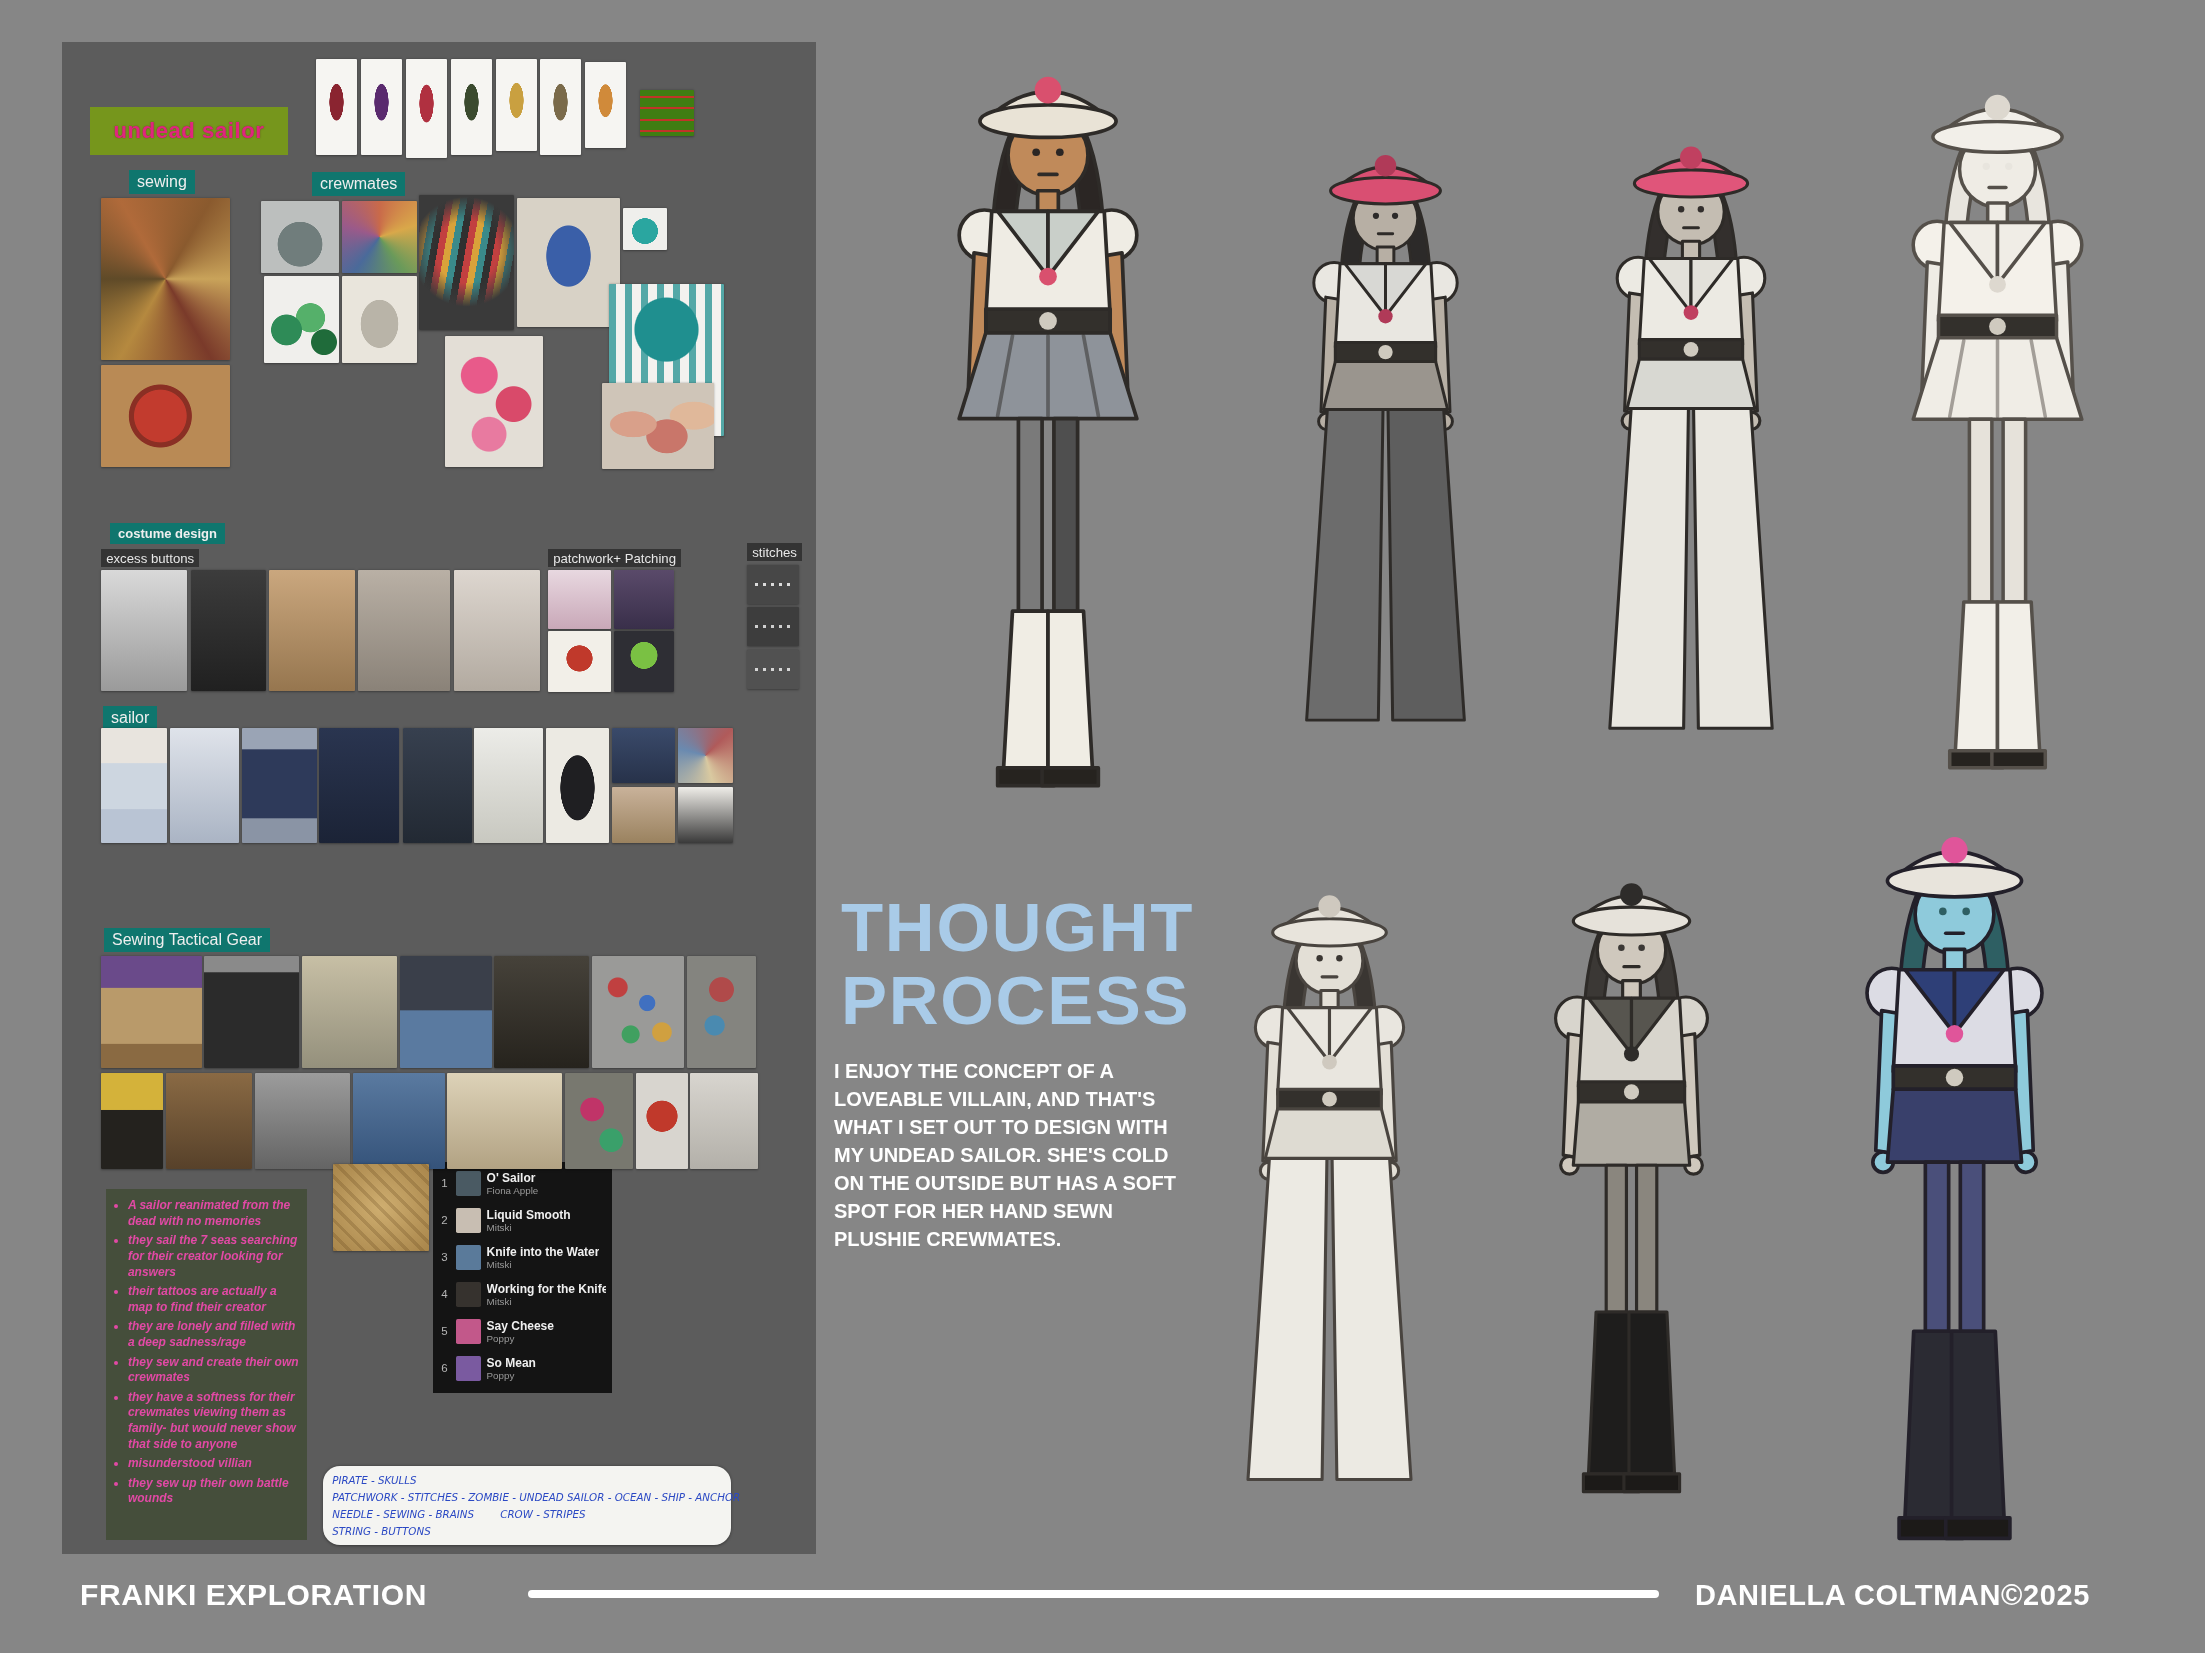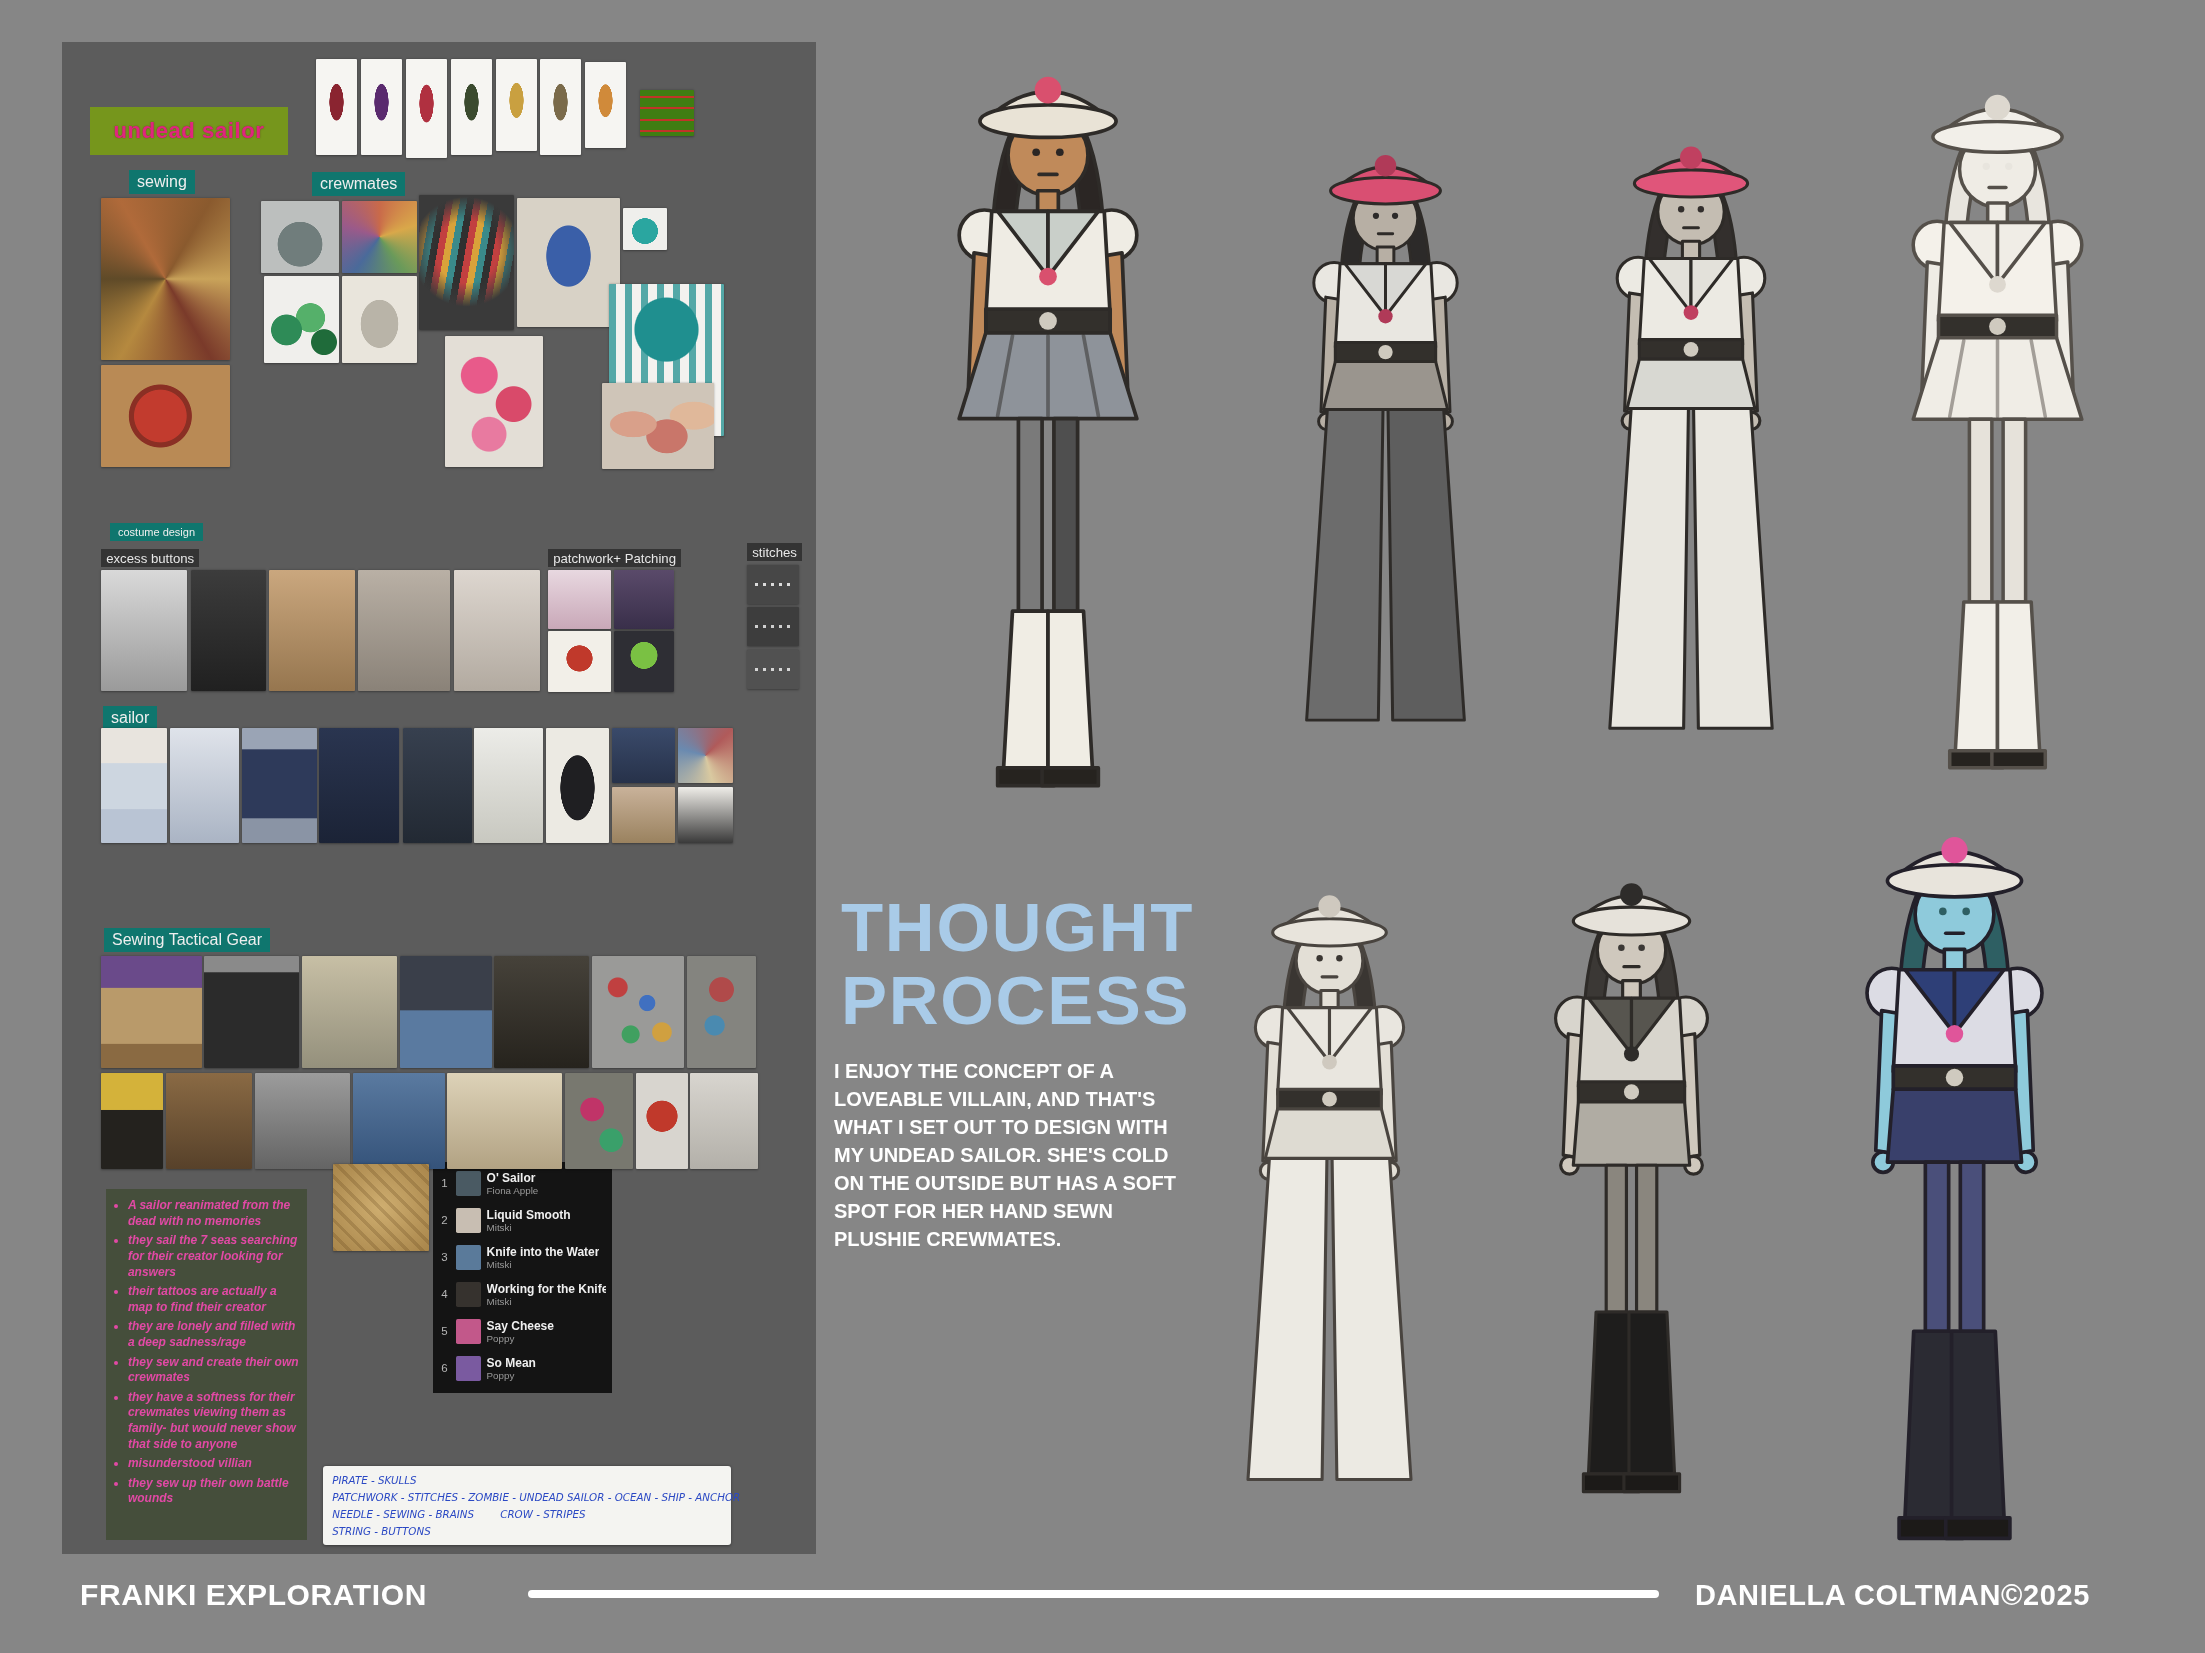--- a/index.html
+++ b/index.html
@@ -26,21 +26,21 @@
   
   .playlist{position:absolute;left:371px;top:1120px;width:179px;height:231px;background:#141414;box-sizing:border-box;padding:2.9px 0;}
   .track{display:flex;align-items:center;height:37px;padding:0 5.7px;gap:5.7px;box-sizing:border-box;}
   .track-num{width:11.5px;color:#b5b5b5;font-size:11.5px;text-align:center;flex:none;}
   .track-art{width:25px;height:25px;flex:none;border-radius:1.7px;}
   .track-meta{display:flex;flex-direction:column;overflow:hidden;}
   .track-title{color:#f0f0f0;font-size:12px;font-weight:600;white-space:nowrap;}
   .track-artist{color:#9a9a9a;font-size:9.8px;}
   
   .whiteboard{
-    position:absolute;left:261px;top:1424px;width:408px;height:79px;background:#f4f4f1;border-radius:3px;
+    position:absolute;left:261px;top:1424px;width:408px;height:79px;background:#f4f4f1;border-radius:17px;
     box-sizing:border-box;padding:5.7px 9.2px;display:flex;flex-direction:column;justify-content:space-around;
     box-shadow:0 0.6px 2.9px rgba(0,0,0,.4);
   }
   .wb-line{color:#2b49c4;font-size:10.3px;font-style:italic;white-space:pre;font-family:"DejaVu Sans",sans-serif;}
   
   .thought-heading{position:absolute;left:841px;top:891px;color:#a9cbe8;font-weight:800;font-size:69px;line-height:1.06;letter-spacing:1.7px;}
   .thought-body{position:absolute;left:834px;top:1057px;width:345px;color:#ffffff;font-weight:700;font-size:20px;line-height:1.4;}
   .thought-body p{margin:0 0 30px 0;}
   .footer-left{position:absolute;left:80px;top:1578px;color:#fff;font-weight:800;font-size:30px;letter-spacing:0.6px;}
   .footer-line{position:absolute;left:528px;top:1590px;width:1131px;height:7.5px;background:#fff;border-radius:4px;}
@@ -110,21 +110,21 @@
       </g>
     </g>
   </defs>
 </svg>
 
 <div class="panel">
   <div class="title-box">undead sailor</div>
 
   <div class="label" style="left:67px;top:128px;">sewing</div>
   <div class="label" style="left:250px;top:130px;">crewmates</div>
-  <div class="label" style="left:48px;top:481px;font-size:11px;">costume design</div>
+  <div class="label" style="left:48px;top:481px;font-size:13px;font-weight:bold;">costume design</div>
   <div class="label-sm" style="left:39px;top:507px;">excess buttons</div>
   <div class="label-sm" style="left:486px;top:507px;">patchwork+ Patching</div>
   <div class="label-sm" style="left:685px;top:501px;">stitches</div>
   <div class="label" style="left:41px;top:664px;">sailor</div>
   <div class="label" style="left:42px;top:886px;">Sewing Tactical Gear</div>
 
   <div class="backstory">
     <ul>
         <li>A sailor reanimated from the dead with no memories</li>
         <li>they sail the 7 seas searching for their creator looking for answers</li>

